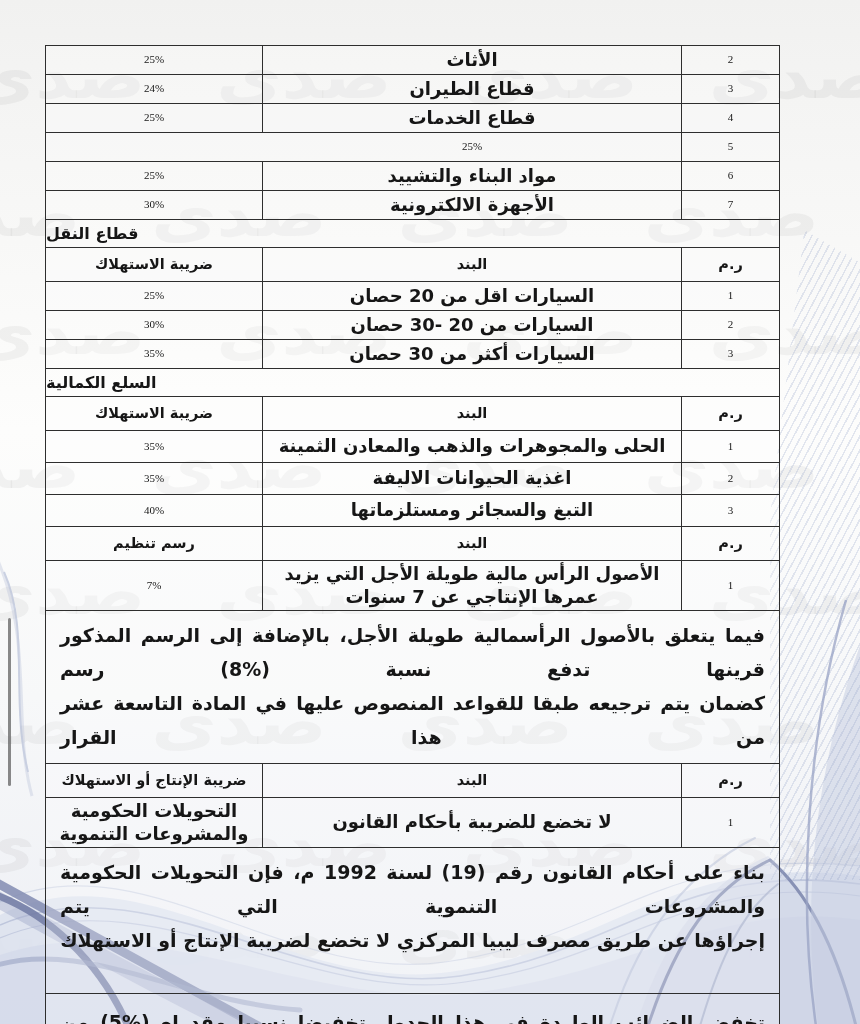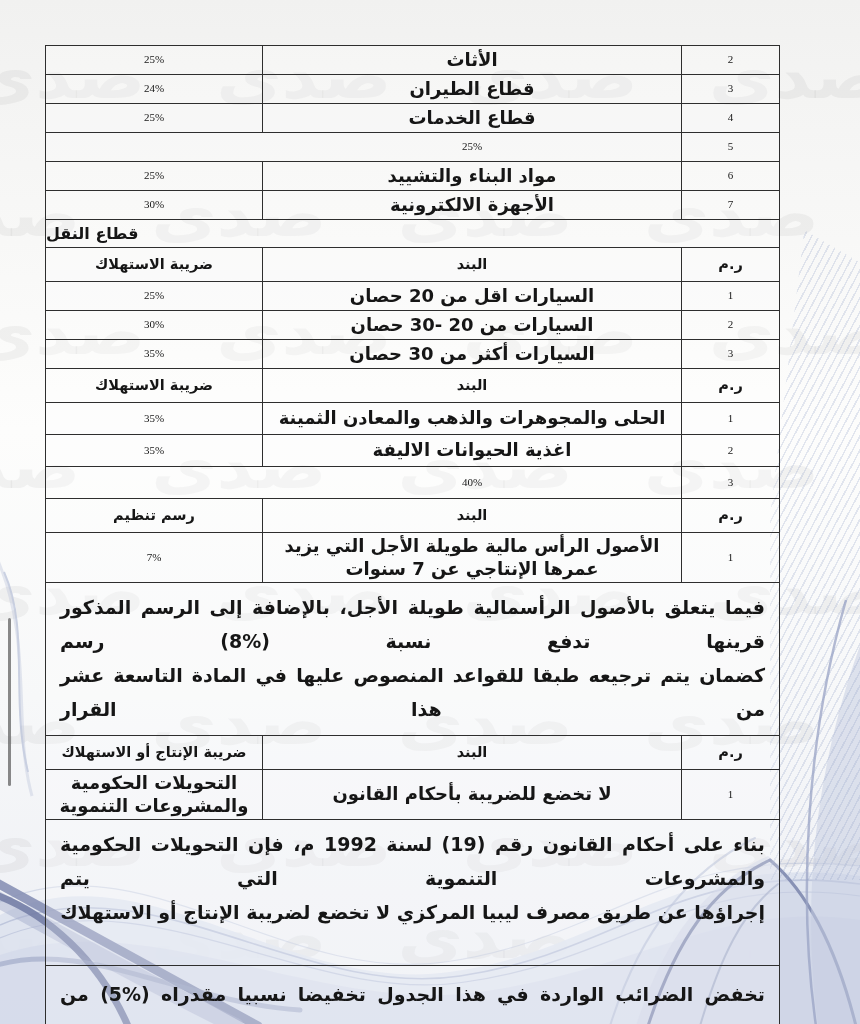--- a/index.html
+++ b/index.html
@@ -136,37 +136,39 @@
     <div class="trow">
       <div class="cell serial num">2</div>
       <div class="cell item">السيارات من 20 -30 حصان</div>
       <div class="cell value num">30%</div>
     </div>
     <div class="trow">
       <div class="cell serial num">3</div>
       <div class="cell item">السيارات أكثر من 30 حصان</div>
       <div class="cell value num">35%</div>
     </div>
+    <div class="trow title-row">السلع الكمالية</div>
     <div class="trow header-row">
       <div class="cell serial">ر.م</div>
       <div class="cell item">البند</div>
       <div class="cell value">ضريبة الاستهلاك</div>
     </div>
     <div class="trow tall">
       <div class="cell serial num">1</div>
       <div class="cell item">الحلى والمجوهرات والذهب والمعادن الثمينة</div>
       <div class="cell value num">35%</div>
     </div>
     <div class="trow tall">
       <div class="cell serial num">2</div>
       <div class="cell item">اغذية الحيوانات الاليفة</div>
       <div class="cell value num">35%</div>
     </div>
     <div class="trow tall">
       <div class="cell serial num">3</div>
+      <div class="cell item">التبغ والسجائر ومستلزماتها</div>
       <div class="cell value num">40%</div>
     </div>
     <div class="trow header-row">
       <div class="cell serial">ر.م</div>
       <div class="cell item">البند</div>
       <div class="cell value">رسم تنظيم</div>
     </div>
     <div class="trow">
       <div class="cell serial num">1</div>
       <div class="cell item">الأصول الرأس مالية طويلة الأجل التي يزيد عمرها الإنتاجي عن 7 سنوات</div>

